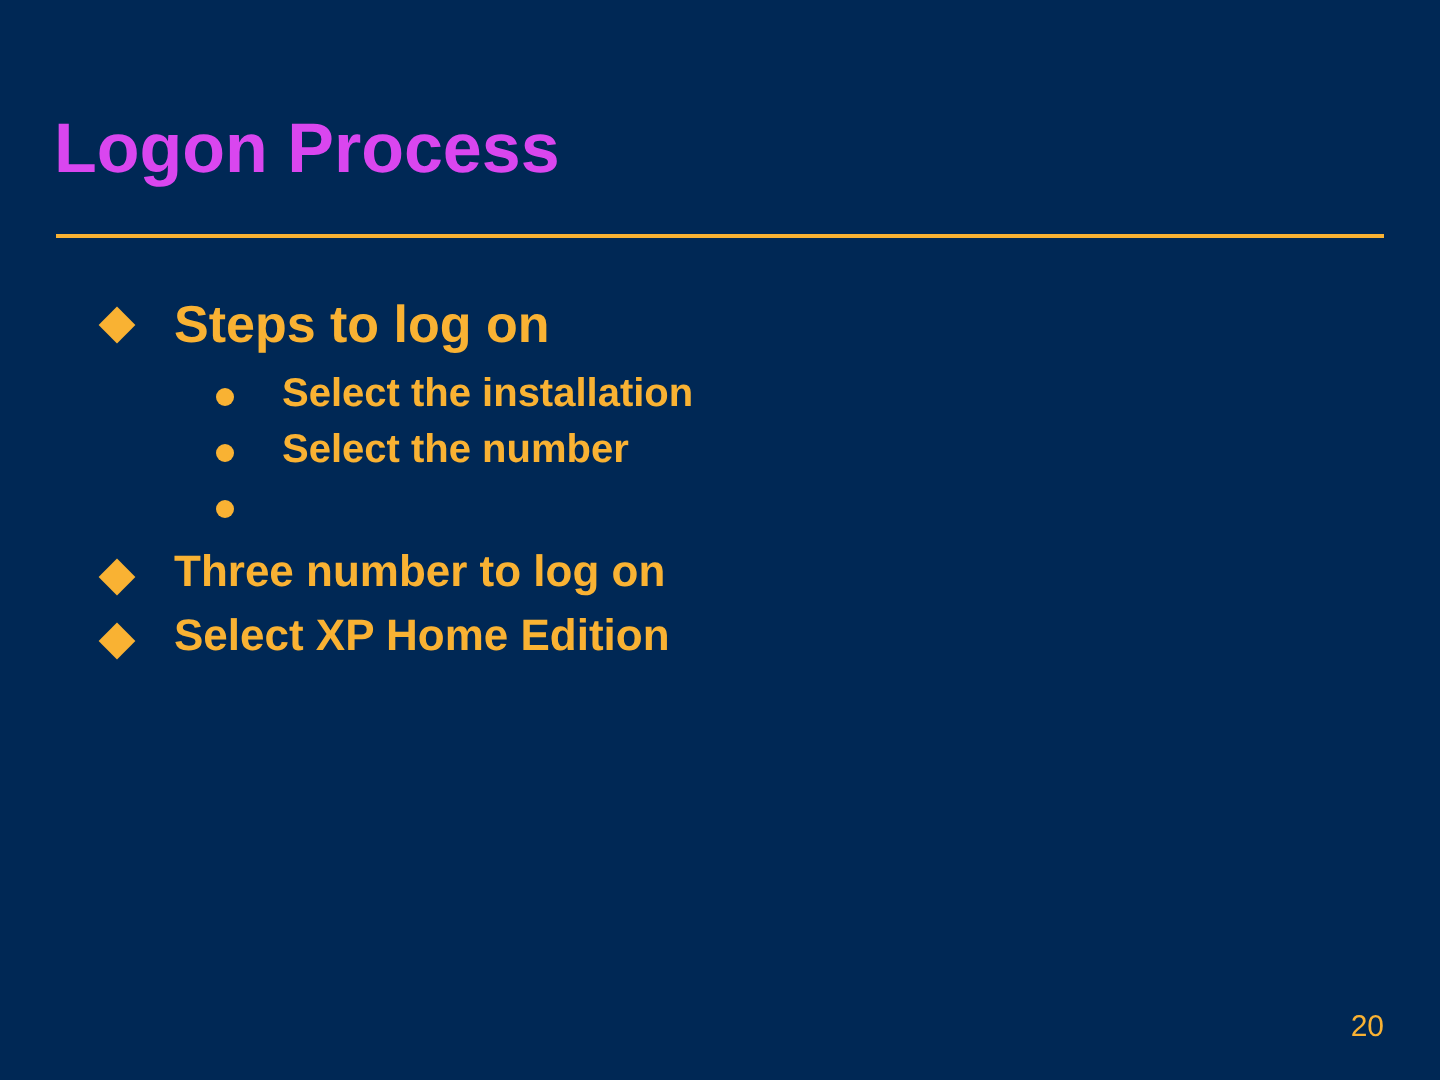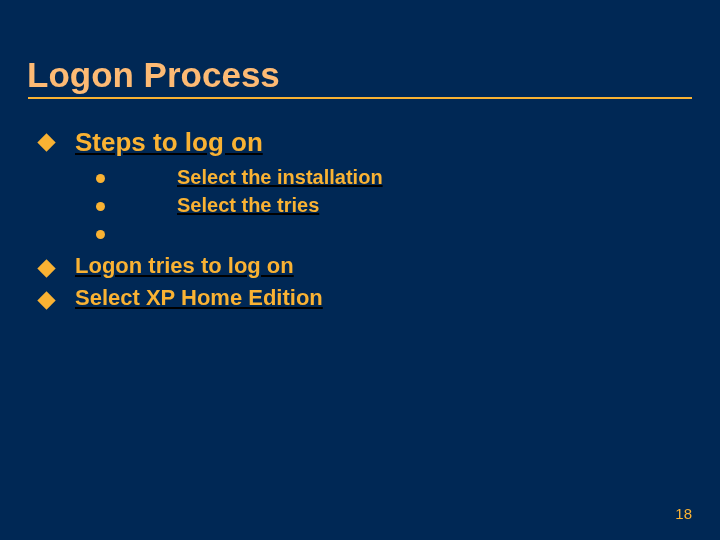--- a/index.html
+++ b/index.html
@@ -10,33 +10,32 @@
     font-family: Arial, Helvetica, sans-serif;
     position: relative;
     overflow: hidden;
   }
   .slide {
     width: 100%;
     height: 100%;
     padding: 0;
   }
   .title {
-    color: #fdba74;
+    color: #d946ef;
     font-size: 35px;
     font-weight: bold;
-    padding: 55px 0 2px 27px;
+    padding: 55px 0 22px 27px;
   }
   .underline {
     height: 2px;
     background: #f9b233;
     margin: 0 28px 28px 28px;
   }
   .content {
-    padding-left: 40px;
-    text-decoration: underline;
+    padding-left: 52px;
   }
   .bullet-row {
     display: flex;
     align-items: flex-start;
     margin-bottom: 6px;
   }
   .diamond {
     width: 13px;
     height: 13px;
     background: #f9b233;
@@ -57,21 +56,20 @@
   }
   .sub-list {
     padding-left: 56px;
     margin-top: 8px;
     margin-bottom: 14px;
   }
   .sub-row {
     display: flex;
     align-items: flex-start;
     margin-bottom: 5px;
-    gap: 48px;
   }
   .dot {
     width: 9px;
     height: 9px;
     border-radius: 50%;
     background: #f9b233;
     margin-top: 8px;
     margin-right: 24px;
     flex-shrink: 0;
   }
@@ -103,34 +101,34 @@
       <div class="bullet-heading">Steps to log on</div>
     </div>
 
     <div class="sub-list">
       <div class="sub-row">
         <div class="dot"></div>
         <div class="sub-text">Select the installation</div>
       </div>
       <div class="sub-row">
         <div class="dot"></div>
-        <div class="sub-text">Select the tries</div>
+        <div class="sub-text">Select the number</div>
       </div>
       <div class="sub-row">
         <div class="dot"></div>
       </div>
     </div>
 
     <div class="bullet-row">
       <div class="diamond"></div>
-      <div class="bullet-text">Logon tries to log on</div>
+      <div class="bullet-text">Three number to log on</div>
     </div>
 
     <div class="bullet-row">
       <div class="diamond"></div>
       <div class="bullet-text">Select XP Home Edition</div>
     </div>
 
   </div>
 
-  <div class="page-num">18</div>
+  <div class="page-num">20</div>
 
 </div>
 
 </body></html>

